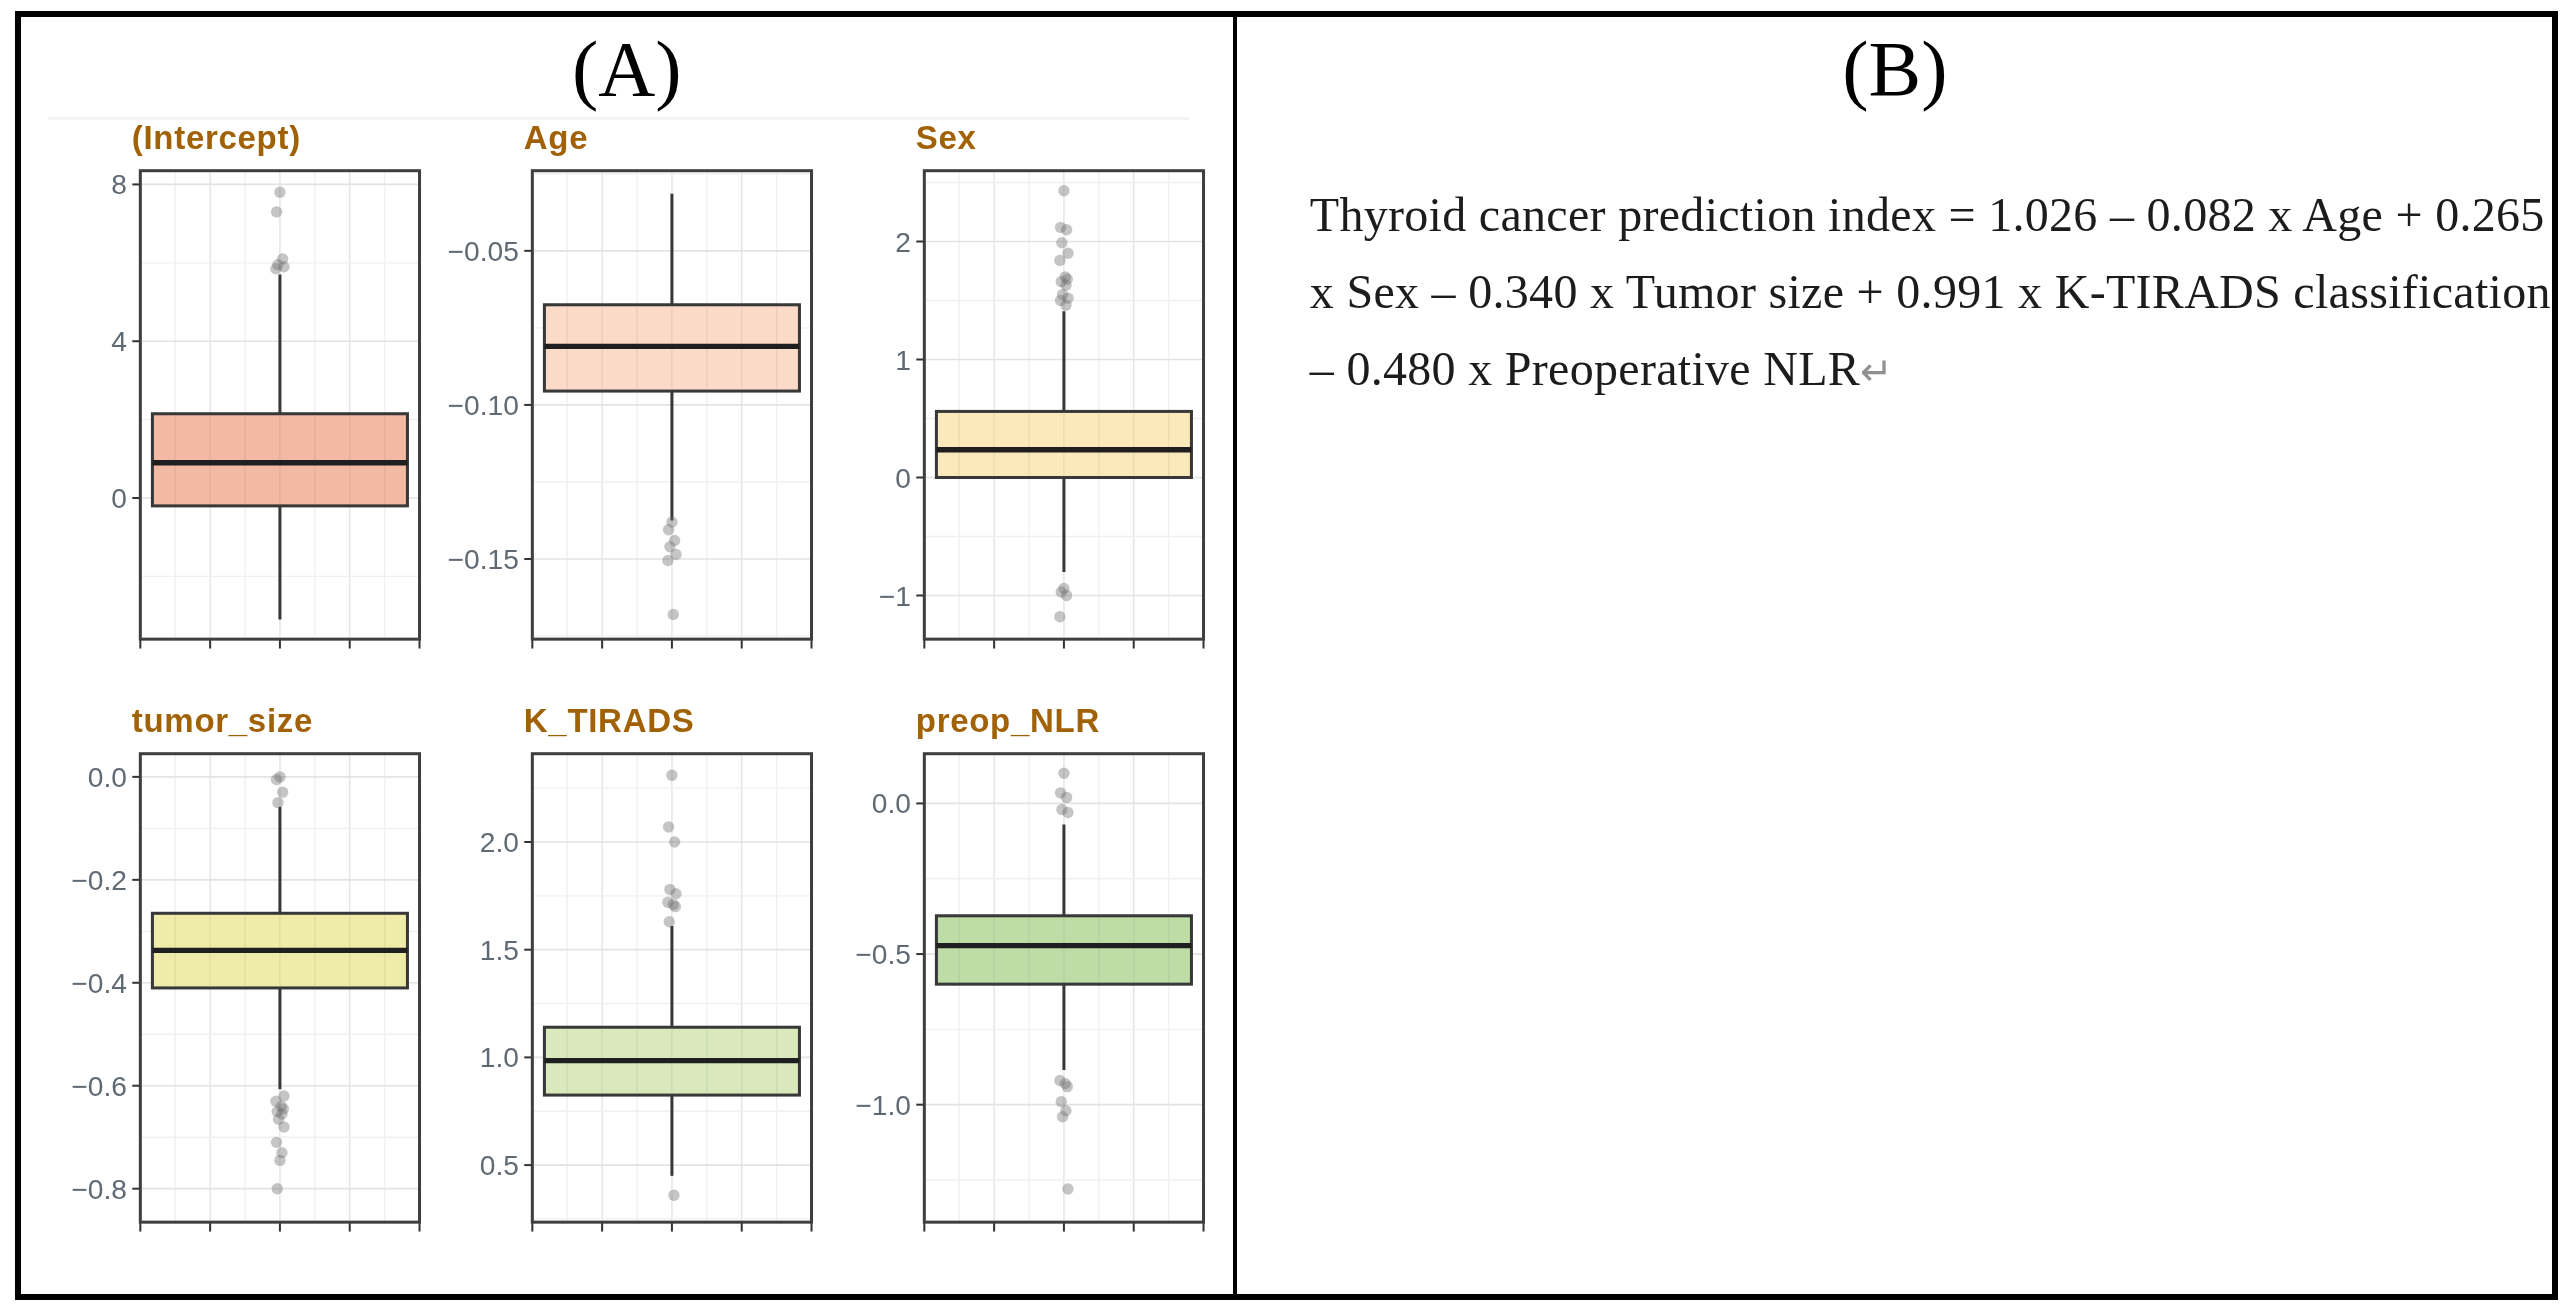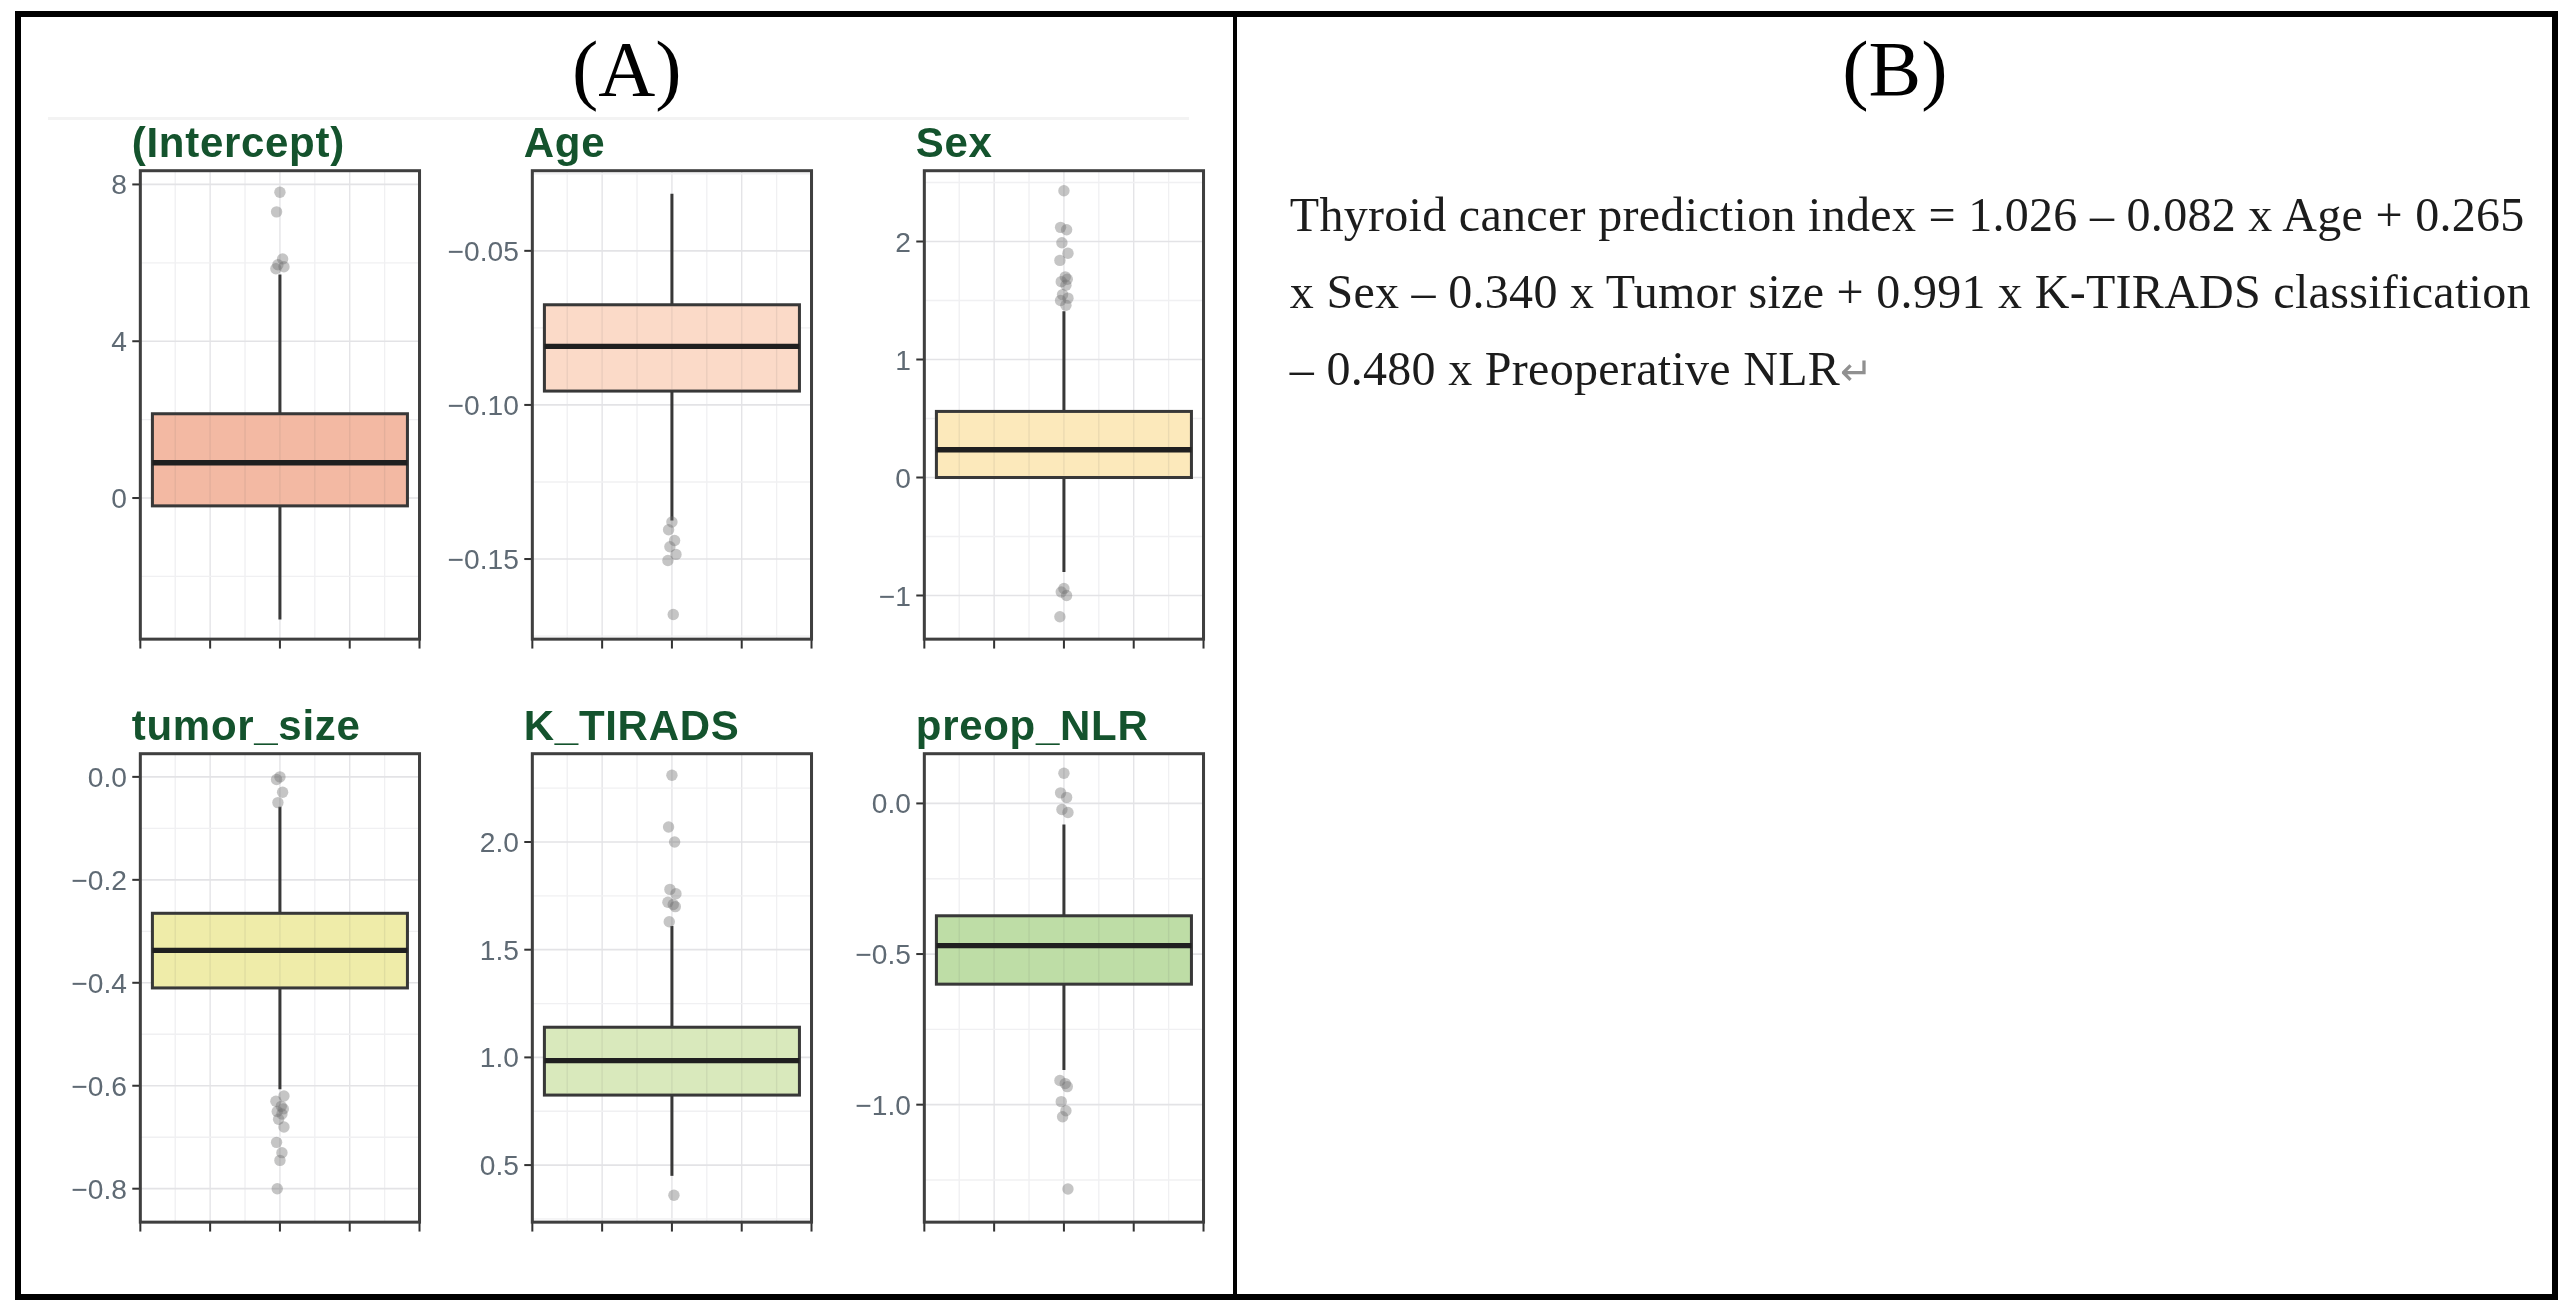--- a/index.html
+++ b/index.html
@@ -52,30 +52,30 @@
     background: #f3f3f3;
   }
   .plots-grid {
     display: grid;
     grid-template-columns: repeat(3, 376px);
     column-gap: 16px;
     row-gap: 35px;
   }
   .subplot {}
   .subplot-title {
-    font-size: 42px;
+    font-size: 33px;
     font-weight: 700;
-    color: #14532d;
+    color: #a16207;
     margin: 0 0 5.4px 79px;
     letter-spacing: 0.7px;
     line-height: 1.1;
     height: 39px;
   }
   .formula {
-    margin: 64px 47px 0 52px;
+    margin: 64px 47px 0 72px;
     width: 1246px;
     font-family: "Liberation Serif", "DejaVu Serif", serif;
     font-size: 48px;
     line-height: 1.60;
     color: #1c1c1c;
     letter-spacing: 0.3px;
   }
   .return-mark {
     color: #909090;
     font-family: "DejaVu Sans", sans-serif;

